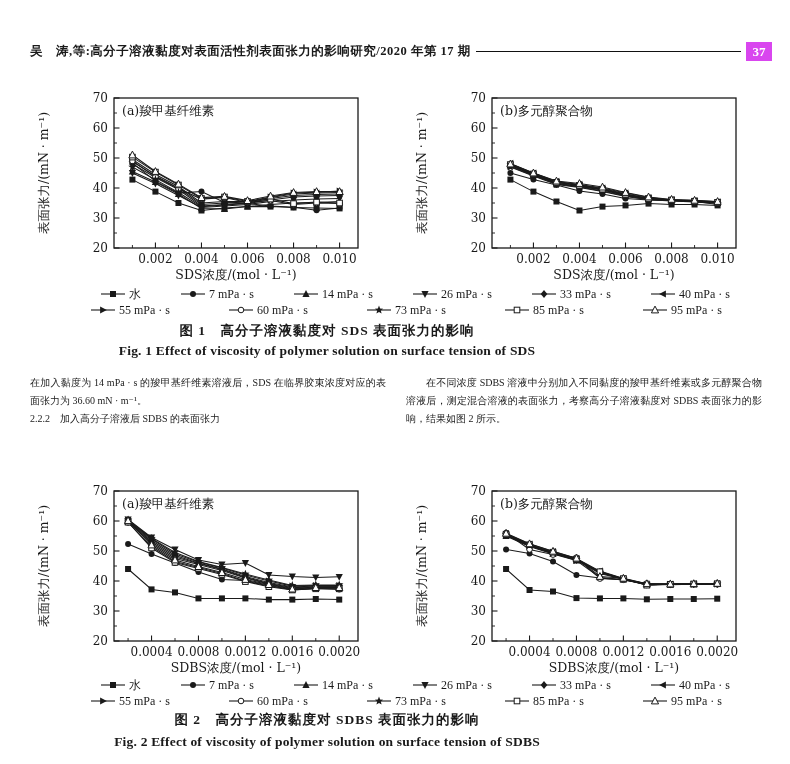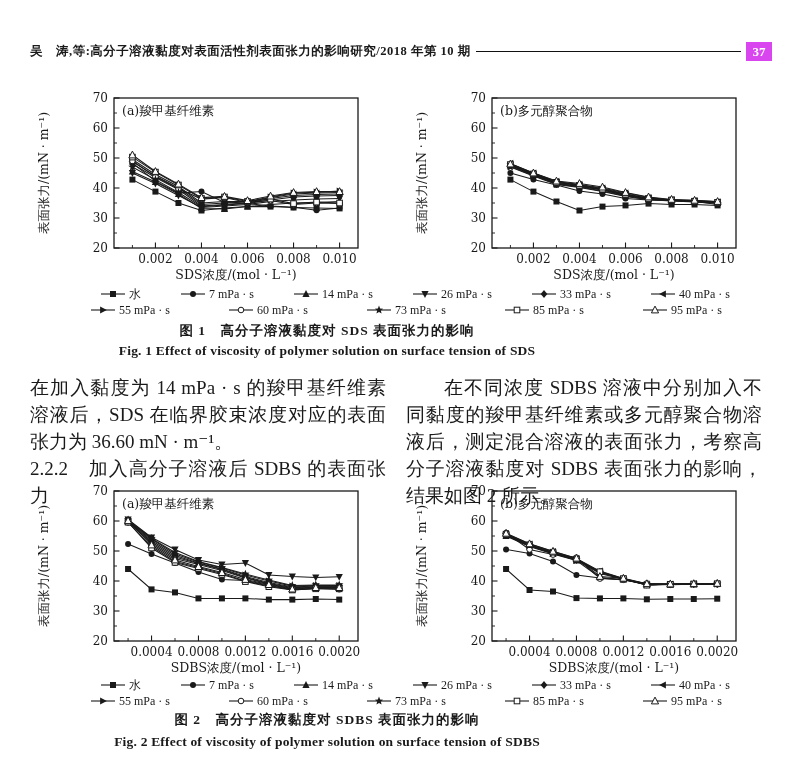--- a/index.html
+++ b/index.html
@@ -30,30 +30,30 @@
   .legend-item svg{display:block;}
   .caption{position:absolute;left:0;width:654px;text-align:center;font-weight:bold;}
   .caption-zh{font-size:13.5px;letter-spacing:1px;}
   .caption-en{font-size:13.5px;letter-spacing:.2px;}
   #fig1-caption-zh{top:322px;}
   #fig1-caption-en{top:343px;}
   #fig2-caption-zh{top:711px;text-align:center;}
   #fig2-caption-en{top:734px;}
   
   .body-cols{position:absolute;top:374px;left:30px;width:732px;display:flex;gap:20px;}
-  .col{width:356px;font-size:19px;line-height:27px;text-align:justify;}
+  .col{width:356px;font-size:10px;line-height:18px;text-align:justify;}
   .col p{margin:0;}
   .para-indent{text-indent:2em;}
   .sec-heading{margin:0;}
 </style>
 </head>
 <body>
 
 <div class="header">
-  <span class="header-title">吴　涛,等:高分子溶液黏度对表面活性剂表面张力的影响研究/2018 年第 10 期</span>
+  <span class="header-title">吴　涛,等:高分子溶液黏度对表面活性剂表面张力的影响研究/2020 年第 17 期</span>
   <span class="header-rule"></span>
   <span class="page-badge">37</span>
 </div>
 
 <div class="charts-row" id="fig1-charts">
   <svg class="chart-svg" width="362" height="192" viewBox="0 0 362 192">
       <rect x="88" y="8" width="244" height="150" fill="none" stroke="#1a1a1a" stroke-width="1.3"></rect>
       <line x1="88" y1="143" x2="91" y2="143" stroke="#1a1a1a" stroke-width="0.9"></line>
       <line x1="88" y1="113" x2="91" y2="113" stroke="#1a1a1a" stroke-width="0.9"></line>
       <line x1="88" y1="83" x2="91" y2="83" stroke="#1a1a1a" stroke-width="0.9"></line>

